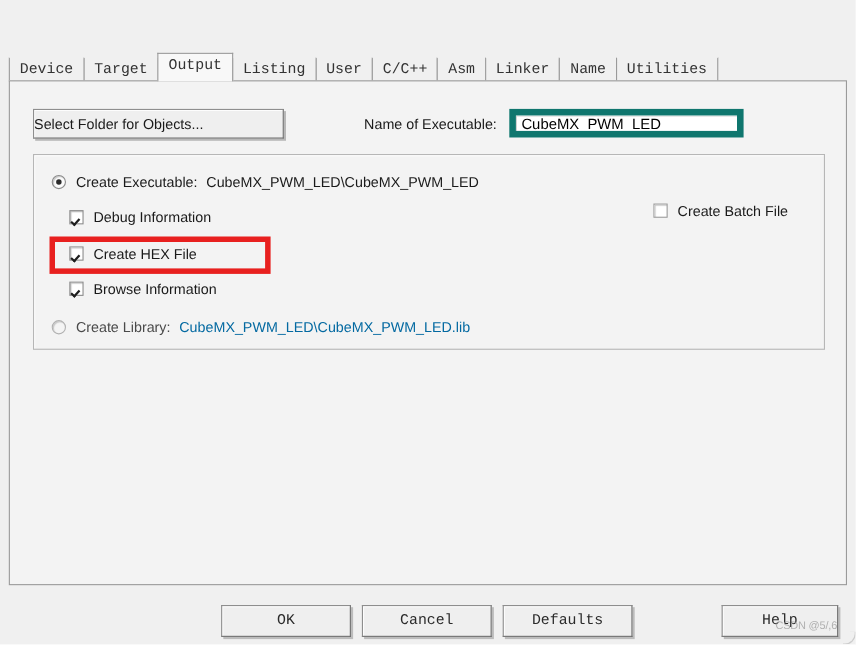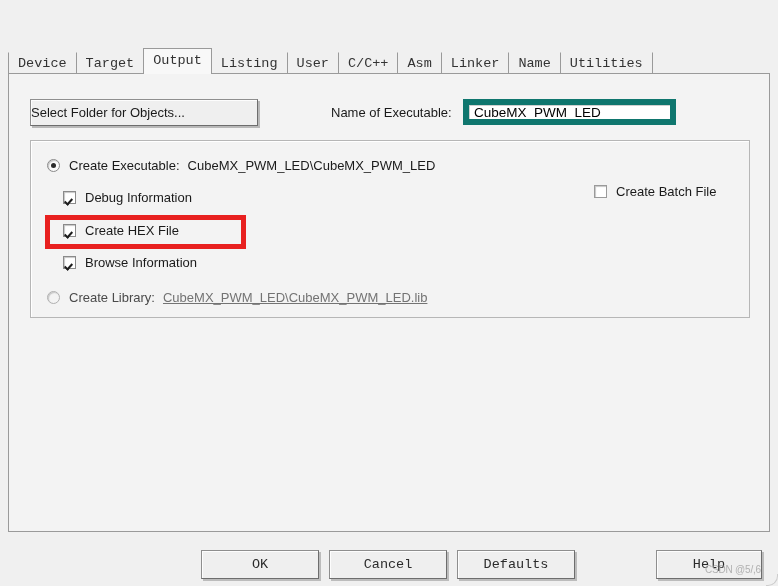--- a/index.html
+++ b/index.html
@@ -228,21 +228,21 @@
     font-size: 13px;
     color: #1a1a1a;
     margin-left: 9px;
   }
   .opt-label.muted { color: #4a4a4a; }
   .opt-path {
     font-size: 13px;
     color: #1a1a1a;
     margin-left: 8px;
   }
-  .opt-path.muted { color: #737373; text-decoration: underline; }
+  .opt-path.muted { color: #0369a1; }
 
   #row-create-executable { left: 47px; top: 158px; }
   #row-debug-information { left: 63px; top: 190px; }
   #row-create-hex-file   { left: 63px; top: 223px; }
   #row-browse-information{ left: 63px; top: 255px; }
   #row-create-library    { left: 47px; top: 290px; }
   #row-create-batch-file { left: 594px; top: 184px; }
 
   
   #hex-highlight {

